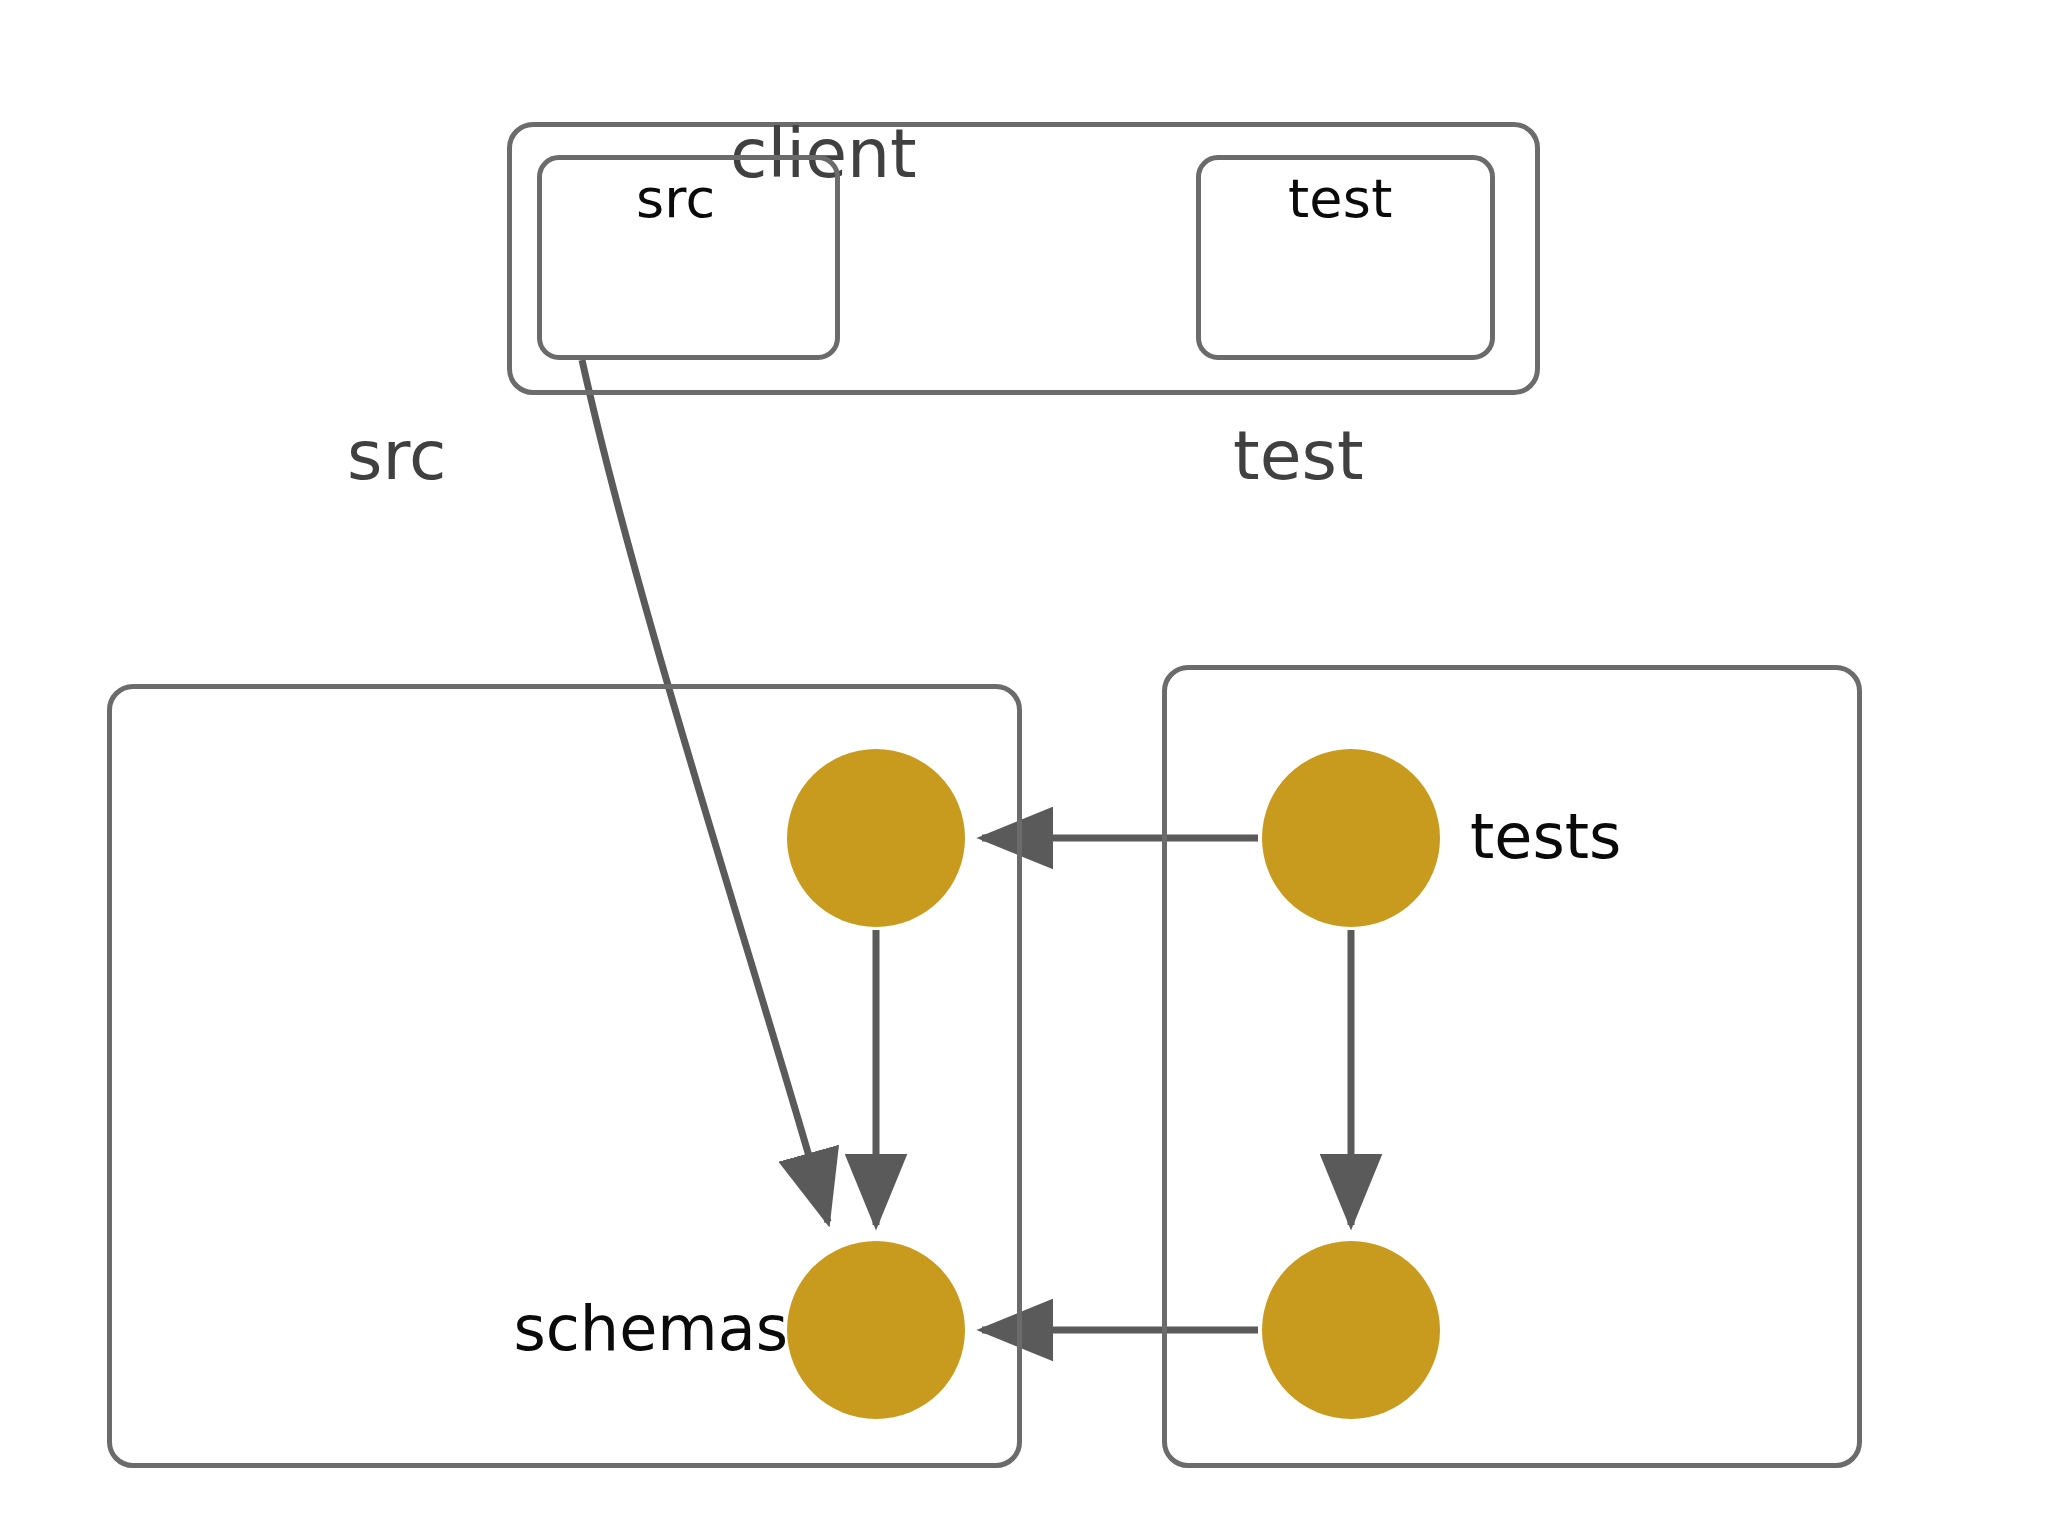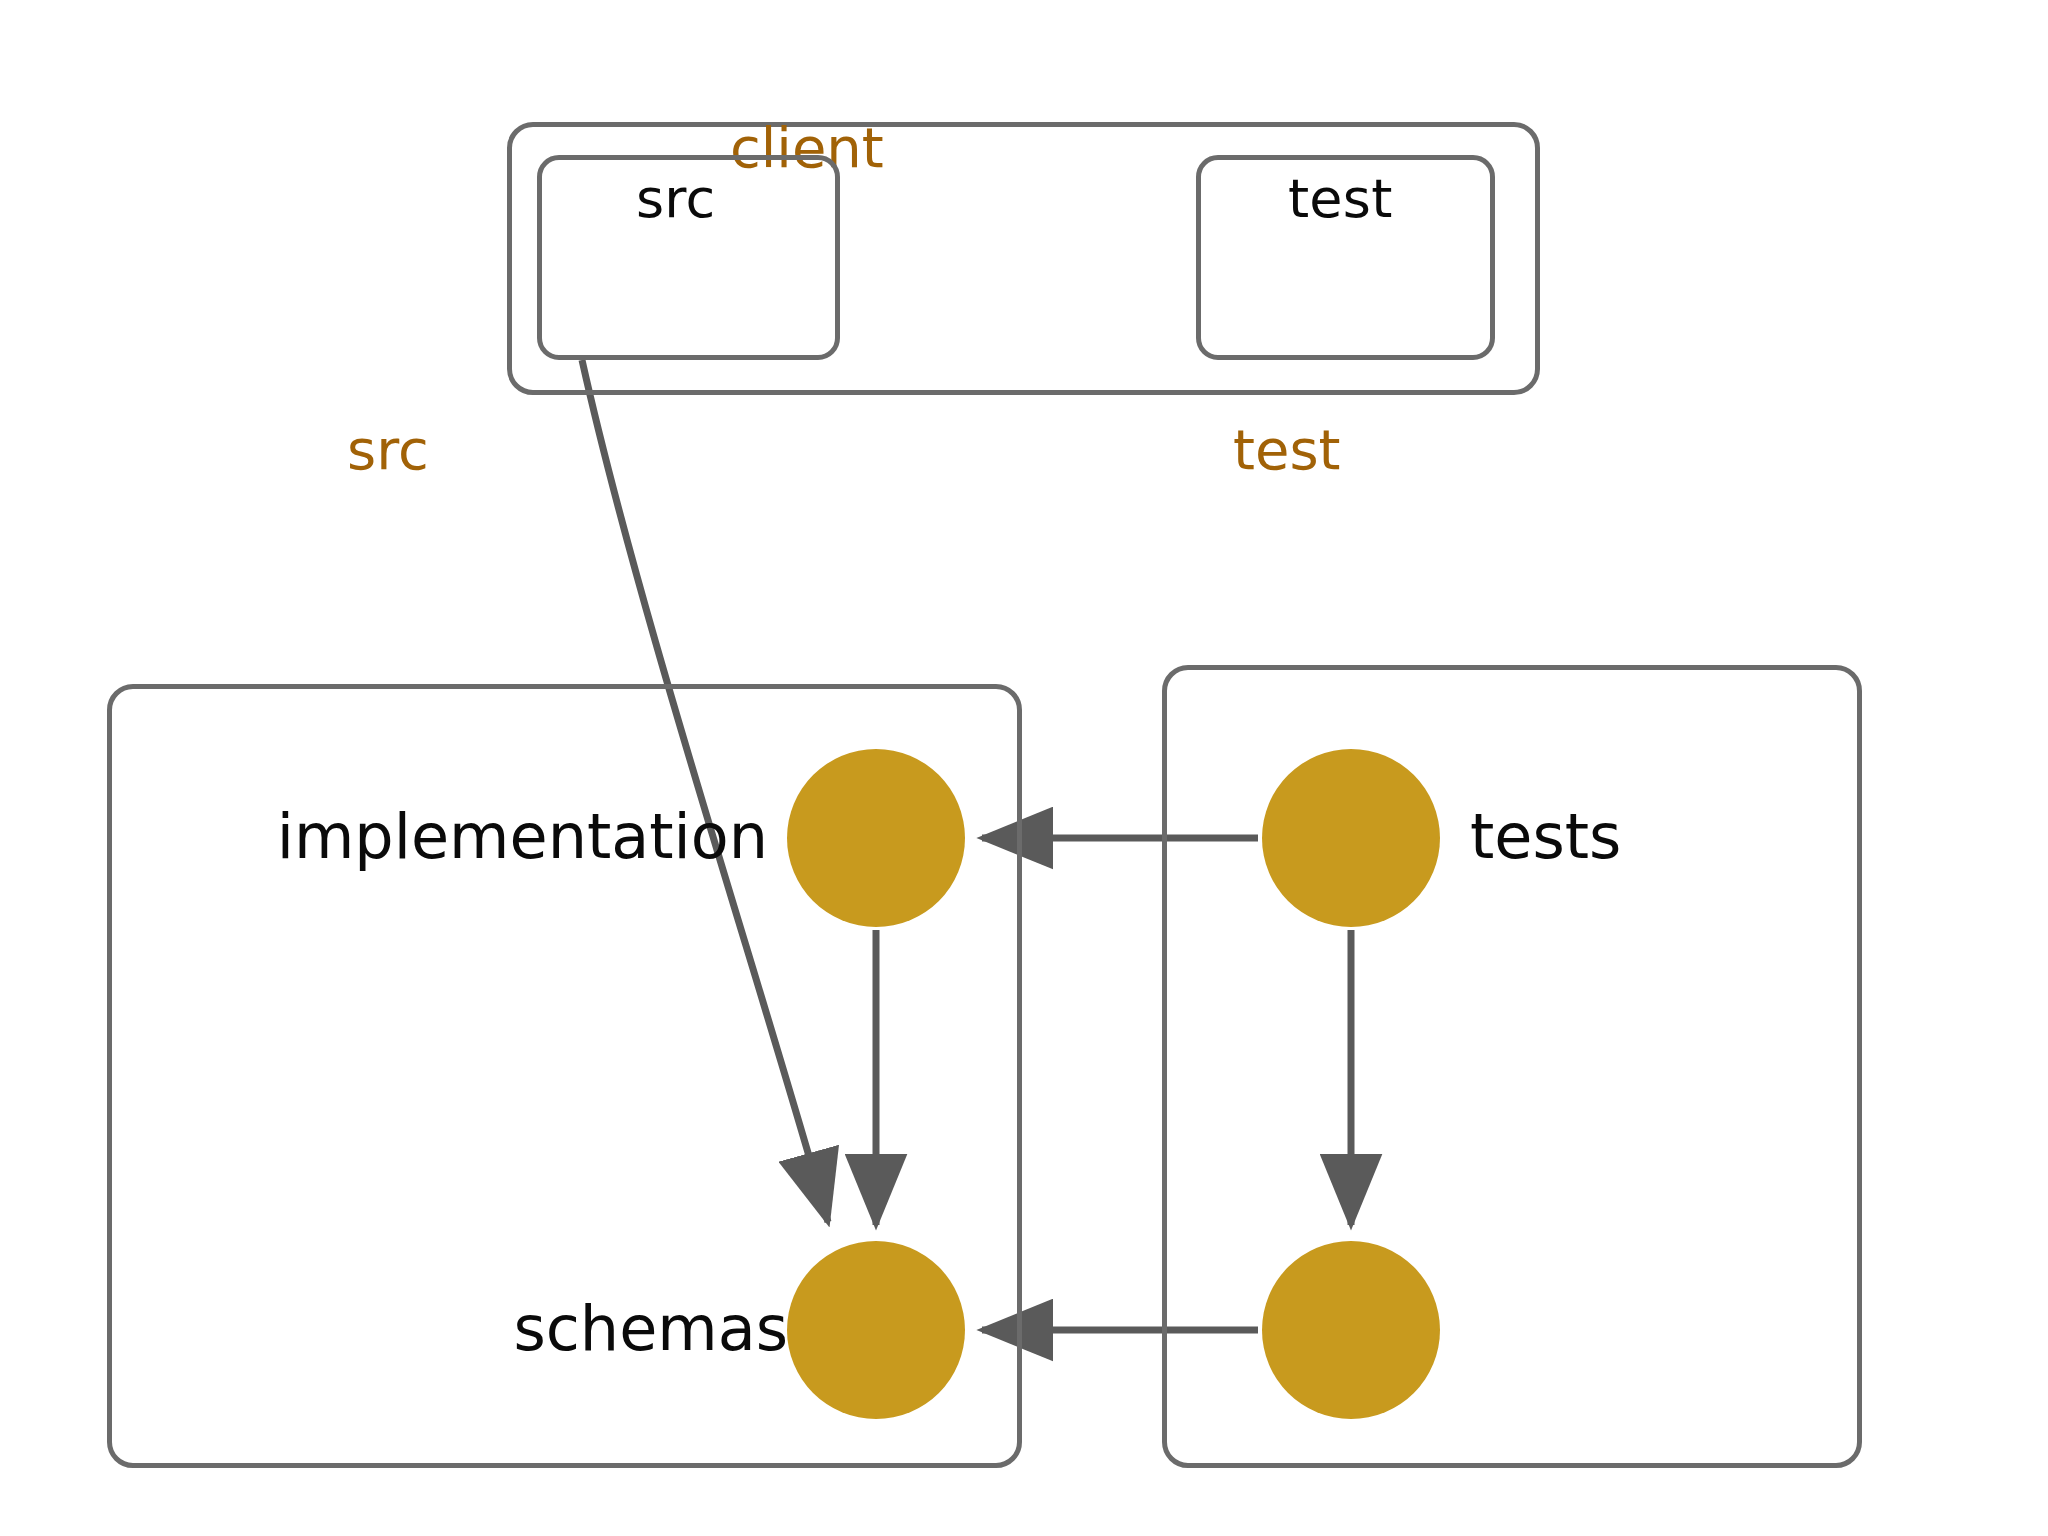--- a/index.html
+++ b/index.html
@@ -44,22 +44,22 @@
   .box-label {
     position: absolute;
     color: #0a0a0a;
     font-size: 54px;
     line-height: 1;
     white-space: nowrap;
     letter-spacing: 0.2px;
   }
   .group-title {
     position: absolute;
-    color: #a16207;
-    font-size: 56px;
+    color: #404040;
+    font-size: 68px;
     line-height: 1;
     white-space: nowrap;
   }
   .node-circle {
     position: absolute;
     width: 178px;
     height: 178px;
     border-radius: 50%;
     background: #c89a1e;
   }
@@ -108,21 +108,20 @@
   <div class="box-label" style="left:636px; top:172px;">src</div>
 
   <div class="inner-box" style="left:1196px; top:155px; width:299px; height:205px;"></div>
   <div class="box-label" style="left:1288px; top:172px;">test</div>
 
   <div class="group-title" style="left:347px; top:422px;">src</div>
 
   <div class="group-box" style="left:107px; top:684px; width:915px; height:784px;"></div>
 
   <div class="node-circle" style="left:787px; top:749px;"></div>
-  <div class="node-label left-of" style="left:208px; top:806px; width:560px;">implementation</div>
 
   <div class="node-circle" style="left:787px; top:1241px;"></div>
   <div class="node-label left-of" style="left:288px; top:1298px; width:500px;">schemas</div>
 
   <div class="group-title" style="left:1233px; top:422px;">test</div>
 
   <div class="group-box" style="left:1162px; top:665px; width:700px; height:803px;"></div>
 
   <div class="node-circle" style="left:1262px; top:749px;"></div>
   <div class="node-label right-of" style="left:1470px; top:806px;">tests</div>

